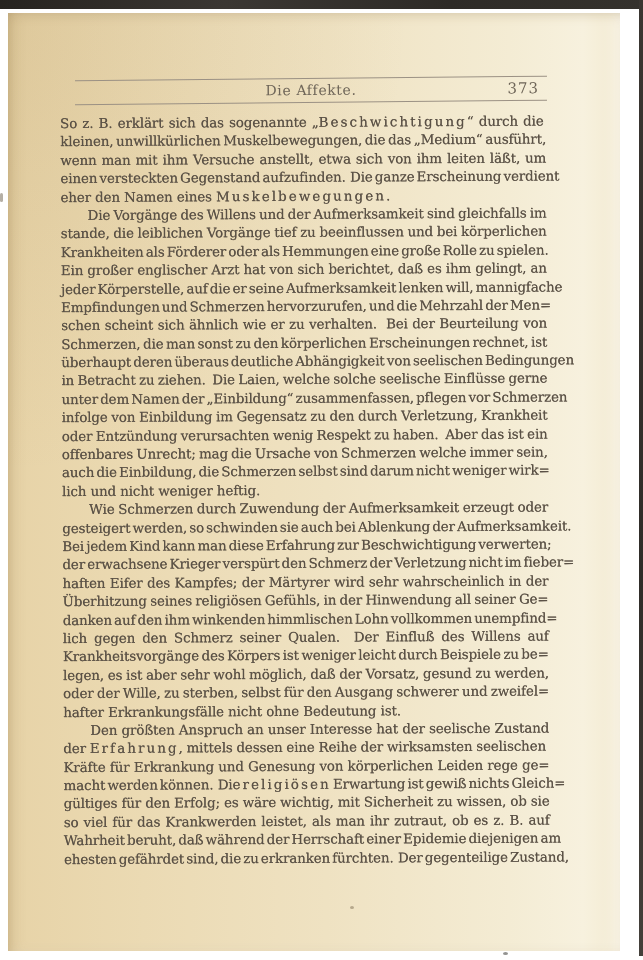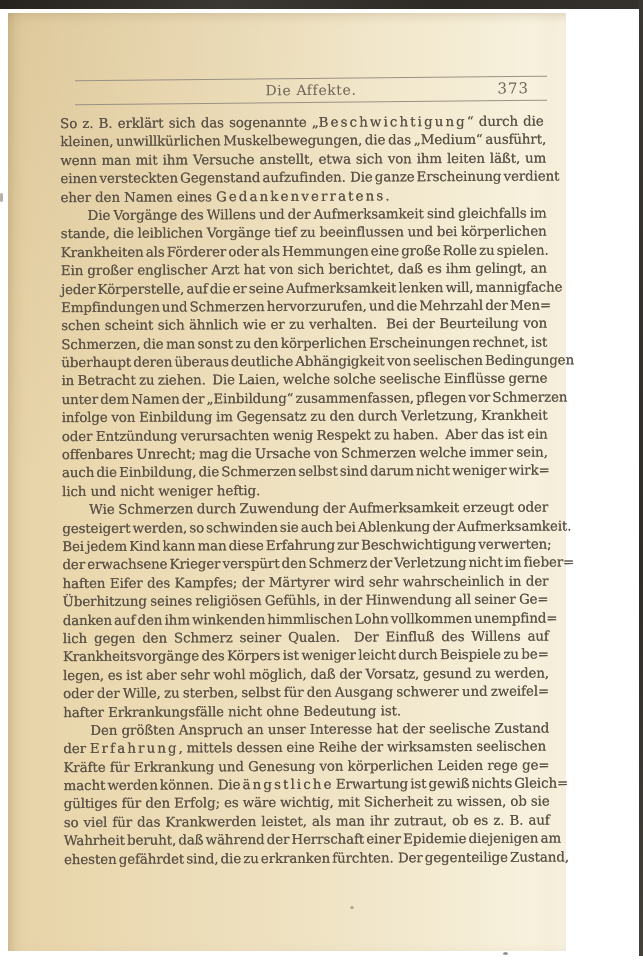--- a/index.html
+++ b/index.html
@@ -10,42 +10,42 @@
   }
   .scan-edge-top {
     position:absolute; left:0; top:0; width:643px; height:9px;
     background:linear-gradient(90deg,#26231f 0%,#3b3733 35%,#2e2b27 70%,#35322d 100%);
   }
   .scan-edge-right {
     position:absolute; right:0; top:0; width:4px; height:956px;
     background:linear-gradient(180deg,#3a3631,#2f2c28 60%,#44403a);
   }
   .book-page {
-    position:absolute; left:8px; top:13px; width:558px; height:938px;
+    position:absolute; left:8px; top:13px; width:612px; height:938px;
     background:
       radial-gradient(120% 90% at 0% 0%, rgba(140,105,45,0.10), rgba(0,0,0,0) 55%),
       linear-gradient(90deg,#e7d3a7 0%,#ebdab3 22%,#efe2c2 52%,#f4ecd4 82%,#f7f1de 94%,#f3ead1 100%);
     box-shadow:
       inset 10px 0 16px -9px rgba(115,85,35,0.30),
       inset 0 8px 14px -9px rgba(115,85,35,0.25),
       inset -14px 0 22px -14px rgba(255,255,255,0.8);
   }
   .running-header { position:absolute; left:0; top:0; width:100%; height:0; }
   .header-rule {
     position:absolute; left:67px; width:472px; height:1px;
     background:var(--rule,#9b9184); transform:rotate(-0.55deg);
   }
   .header-rule.top { top:65px; }
   .header-rule.bottom { top:89px; }
   .header-row {
     position:absolute; left:67px; top:66px; width:472px; height:22px; line-height:22px;
     transform:rotate(-0.45deg); color:#6e6558; font-size:14px; letter-spacing:0.6px;
   }
   .header-title { position:absolute; left:0; width:100%; text-align:center; }
-  .page-number { position:absolute; right:18px; top:0; font-size:15px; letter-spacing:1px; }
+  .page-number { position:absolute; right:8px; top:0; font-size:15px; letter-spacing:1px; }
   .page-body {
     position:absolute; left:54px; top:102px; width:486px;
     transform:rotate(-0.3deg); transform-origin:0 50%;
     color:var(--ink,#5a5146);
   }
   .line {
     height:18.4px; line-height:18.4px; font-size:13.4px;
     white-space:pre; letter-spacing:-0.1px;
     text-shadow:0.2px 0.2px 0.3px rgba(80,70,58,0.75);
   }
@@ -71,21 +71,21 @@
       <span class="page-number">373</span>
     </div>
     <div class="header-rule bottom"></div>
   </div>
 
   <div class="page-body">
       <div class="line" style="word-spacing: 1.02px;">So z. B. erklärt sich das sogenannte „<span class="sperr">Beschwichtigung</span>“ durch die</div>
       <div class="line" style="word-spacing: -1.47px;">kleinen, unwillkürlichen Muskelbewegungen, die das „Medium“ ausführt,</div>
       <div class="line" style="word-spacing: 0.84px;">wenn man mit ihm Versuche anstellt, etwa sich von ihm leiten läßt, um</div>
       <div class="line" style="word-spacing: -2px;">einen versteckten Gegenstand aufzufinden.  Die ganze Erscheinung verdient</div>
-      <div class="line last" style="word-spacing: 0px;">eher den Namen eines <span class="sperr">Gedankenverratens</span>.</div>
+      <div class="line last" style="word-spacing: 0px;">eher den Namen eines <span class="sperr">Muskelbewegungen</span>.</div>
       <div class="line indent" style="word-spacing: -0.96px;">Die Vorgänge des Willens und der Aufmerksamkeit sind gleichfalls im</div>
       <div class="line" style="word-spacing: -0.38px;">stande, die leiblichen Vorgänge tief zu beeinflussen und bei körperlichen</div>
       <div class="line" style="word-spacing: -2px;">Krankheiten als Förderer oder als Hemmungen eine große Rolle zu spielen.</div>
       <div class="line" style="word-spacing: -0.04px;">Ein großer englischer Arzt hat von sich berichtet, daß es ihm gelingt, an</div>
       <div class="line" style="word-spacing: -2px;">jeder Körperstelle, auf die er seine Aufmerksamkeit lenken will, mannigfache</div>
       <div class="line" style="word-spacing: -2px;">Empfindungen und Schmerzen hervorzurufen, und die Mehrzahl der Men=</div>
       <div class="line" style="word-spacing: 0.31px;">schen scheint sich ähnlich wie er zu verhalten.  Bei der Beurteilung von</div>
       <div class="line" style="word-spacing: -1.6px;">Schmerzen, die man sonst zu den körperlichen Erscheinungen rechnet, ist</div>
       <div class="line" style="word-spacing: -2px;">überhaupt deren überaus deutliche Abhängigkeit von seelischen Bedingungen</div>
       <div class="line" style="word-spacing: -0.87px;">in Betracht zu ziehen.  Die Laien, welche solche seelische Einflüsse gerne</div>
@@ -103,21 +103,21 @@
       <div class="line" style="word-spacing: -0.87px;">Überhitzung seines religiösen Gefühls, in der Hinwendung all seiner Ge=</div>
       <div class="line" style="word-spacing: -2px;">danken auf den ihm winkenden himmlischen Lohn vollkommen unempfind=</div>
       <div class="line" style="word-spacing: 2.81px;">lich gegen den Schmerz seiner Qualen.  Der Einfluß des Willens auf</div>
       <div class="line" style="word-spacing: -1.68px;">Krankheitsvorgänge des Körpers ist weniger leicht durch Beispiele zu be=</div>
       <div class="line" style="word-spacing: -0.43px;">legen, es ist aber sehr wohl möglich, daß der Vorsatz, gesund zu werden,</div>
       <div class="line" style="word-spacing: -0.88px;">oder der Wille, zu sterben, selbst für den Ausgang schwerer und zweifel=</div>
       <div class="line last" style="word-spacing: 0px;">hafter Erkrankungsfälle nicht ohne Bedeutung ist.</div>
       <div class="line indent" style="word-spacing: 0.03px;">Den größten Anspruch an unser Interesse hat der seelische Zustand</div>
       <div class="line" style="word-spacing: -0.4px;">der <span class="sperr">Erfahrung</span>, mittels dessen eine Reihe der wirksamsten seelischen</div>
       <div class="line" style="word-spacing: 0.12px;">Kräfte für Erkrankung und Genesung von körperlichen Leiden rege ge=</div>
-      <div class="line" style="word-spacing: -2px;">macht werden können.  Die <span class="sperr">ängstliche</span> Erwartung ist gewiß nichts Gleich=</div>
+      <div class="line" style="word-spacing: -2px;">macht werden können.  Die <span class="sperr">religiösen</span> Erwartung ist gewiß nichts Gleich=</div>
       <div class="line" style="word-spacing: -0.09px;">gültiges für den Erfolg; es wäre wichtig, mit Sicherheit zu wissen, ob sie</div>
       <div class="line" style="word-spacing: 0.93px;">so viel für das Krankwerden leistet, als man ihr zutraut, ob es z. B. auf</div>
       <div class="line" style="word-spacing: -2px;">Wahrheit beruht, daß während der Herrschaft einer Epidemie diejenigen am</div>
       <div class="line" style="word-spacing: -2px;">ehesten gefährdet sind, die zu erkranken fürchten.  Der gegenteilige Zustand,</div>
     </div>
 
   <div class="paper-speck speck-a"></div>
   <div class="paper-speck speck-b"></div>
 </div>
 

